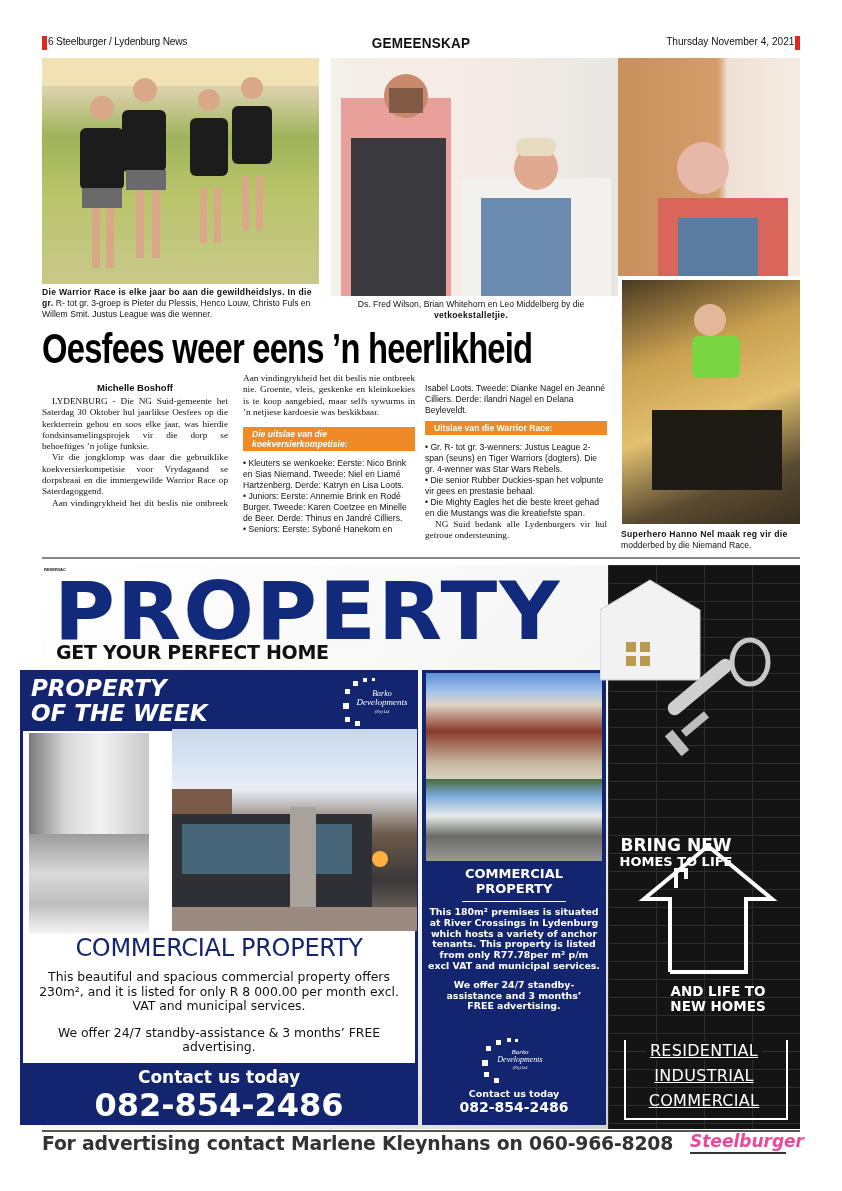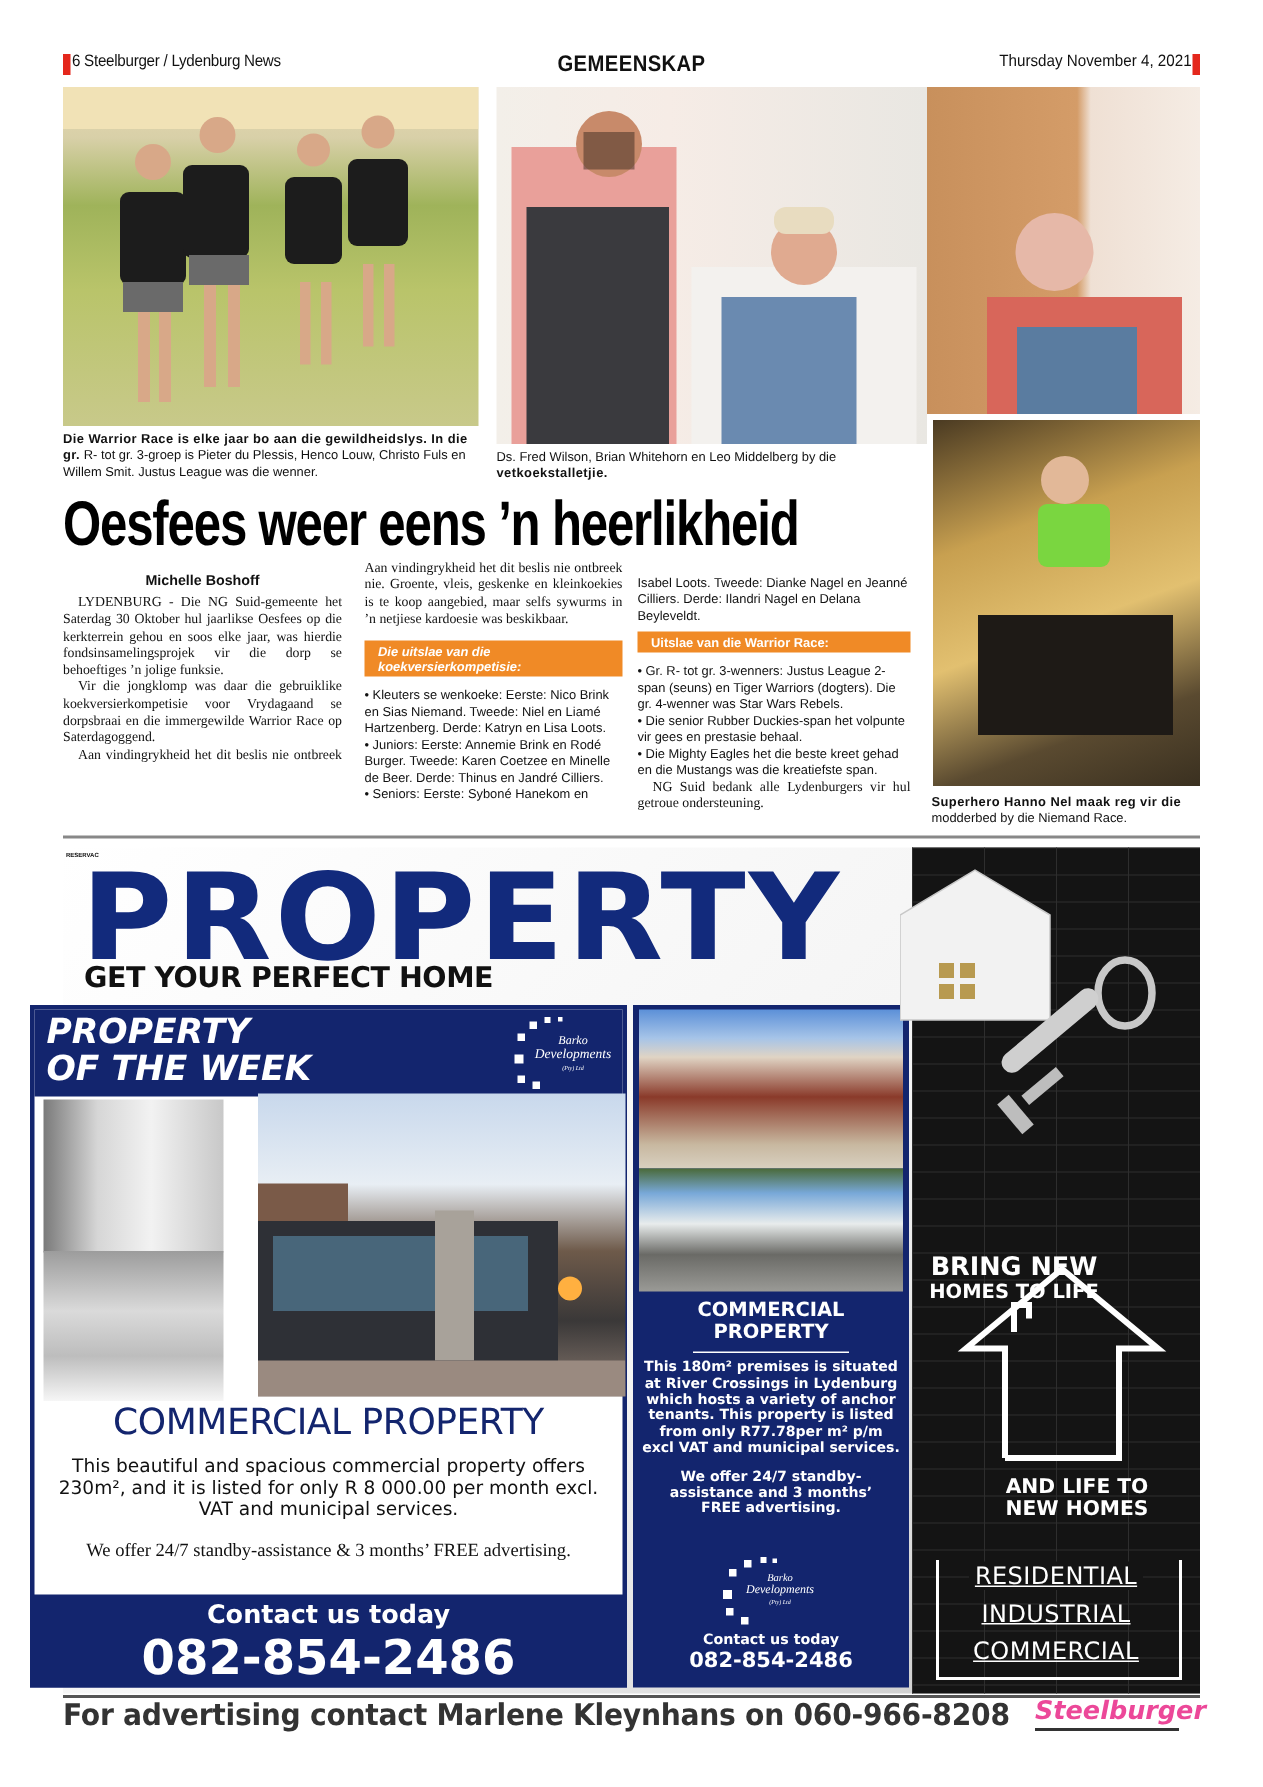--- a/index.html
+++ b/index.html
@@ -125,21 +125,21 @@
   <svg width="178" height="244" viewBox="0 0 178 244">
     <circle cx="88" cy="40" r="16" fill="#e2b898"></circle>
     <rect x="70" y="56" width="48" height="42" rx="6" fill="#7ad640"></rect>
     <rect x="30" y="130" width="130" height="80" fill="#1e1a16"></rect>
   </svg>
 </div>
 
 <div class="abs caption" style="left:42px;top:287px;width:270px;">
   <b>Die Warrior Race is elke jaar bo aan die gewildheidslys. In die gr.</b> <span>R- tot gr. 3-groep is Pieter du Plessis, Henco Louw, Christo Fuls en Willem Smit. Justus League was die wenner.</span>
 </div>
-<div class="abs caption" style="left:331px;top:299px;width:280px;">
+<div class="abs caption" style="left:331px;top:299px;width:280px;text-align:center;">
   <span>Ds. Fred Wilson, Brian Whitehorn en Leo Middelberg by die</span><br><b>vetkoekstalletjie.</b>
 </div>
 <div class="abs caption" style="left:621px;top:529px;width:180px;">
   <b>Superhero Hanno Nel maak reg vir die</b> <span>modderbed by die Niemand Race.</span>
 </div>
 
 <div class="abs headline">Oesfees weer eens ’n heerlikheid</div>
 <div class="abs byline">Michelle Boshoff</div>
 
 <div class="abs col" style="left:42px;top:396px;width:186px;">
@@ -209,21 +209,21 @@
     <rect x="0" y="85" width="200" height="95" fill="#2e3036"></rect>
     <rect x="10" y="95" width="170" height="50" fill="#5a8aa8" opacity="0.6"></rect>
     <rect x="118" y="78" width="26" height="100" fill="#a8a29a"></rect>
     <circle cx="208" cy="130" r="8" fill="#ffb040"></circle>
     <rect x="0" y="178" width="245" height="24" fill="#9a8a80"></rect>
   </svg>
 </div>
 <div class="abs cp-title">COMMERCIAL PROPERTY</div>
 <div class="abs cp-text">
   <div style="padding:0 18px;">This beautiful and spacious commercial property offers 230m², and it is listed for only R 8 000.00 per month excl. VAT and municipal services.</div>
-  <div style="padding:12px 28px 0;font-family:Liberation Serif, serif;">We offer 24/7 standby-assistance &amp; 3 months’ FREE advertising.</div>
+  <div style="padding:12px 28px 0;">We offer 24/7 standby-assistance &amp; 3 months’ FREE advertising.</div>
 </div>
 <div class="abs contact-bar">
   <div class="l1">Contact us today</div>
   <div class="l2">082-854-2486</div>
 </div>
 
 <div class="abs mid-panel"></div>
 <div class="abs photo img-d"></div>
 <div class="abs photo img-e"></div>
 <div class="abs mid-title">

